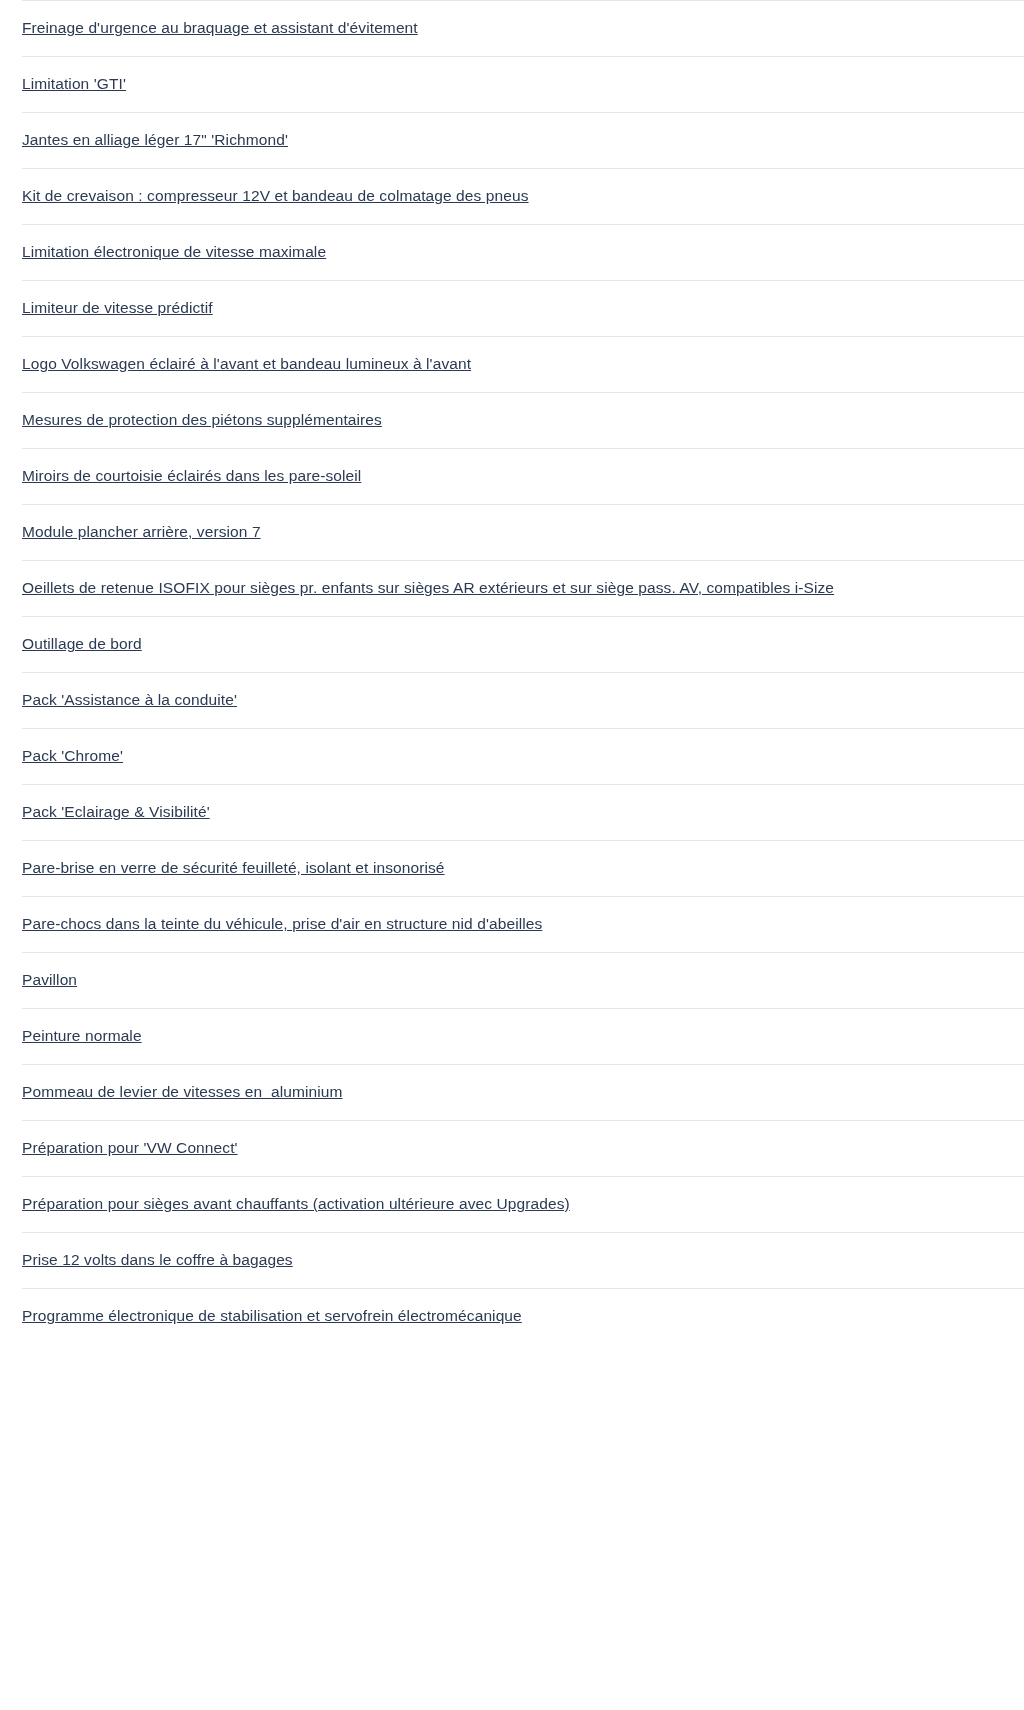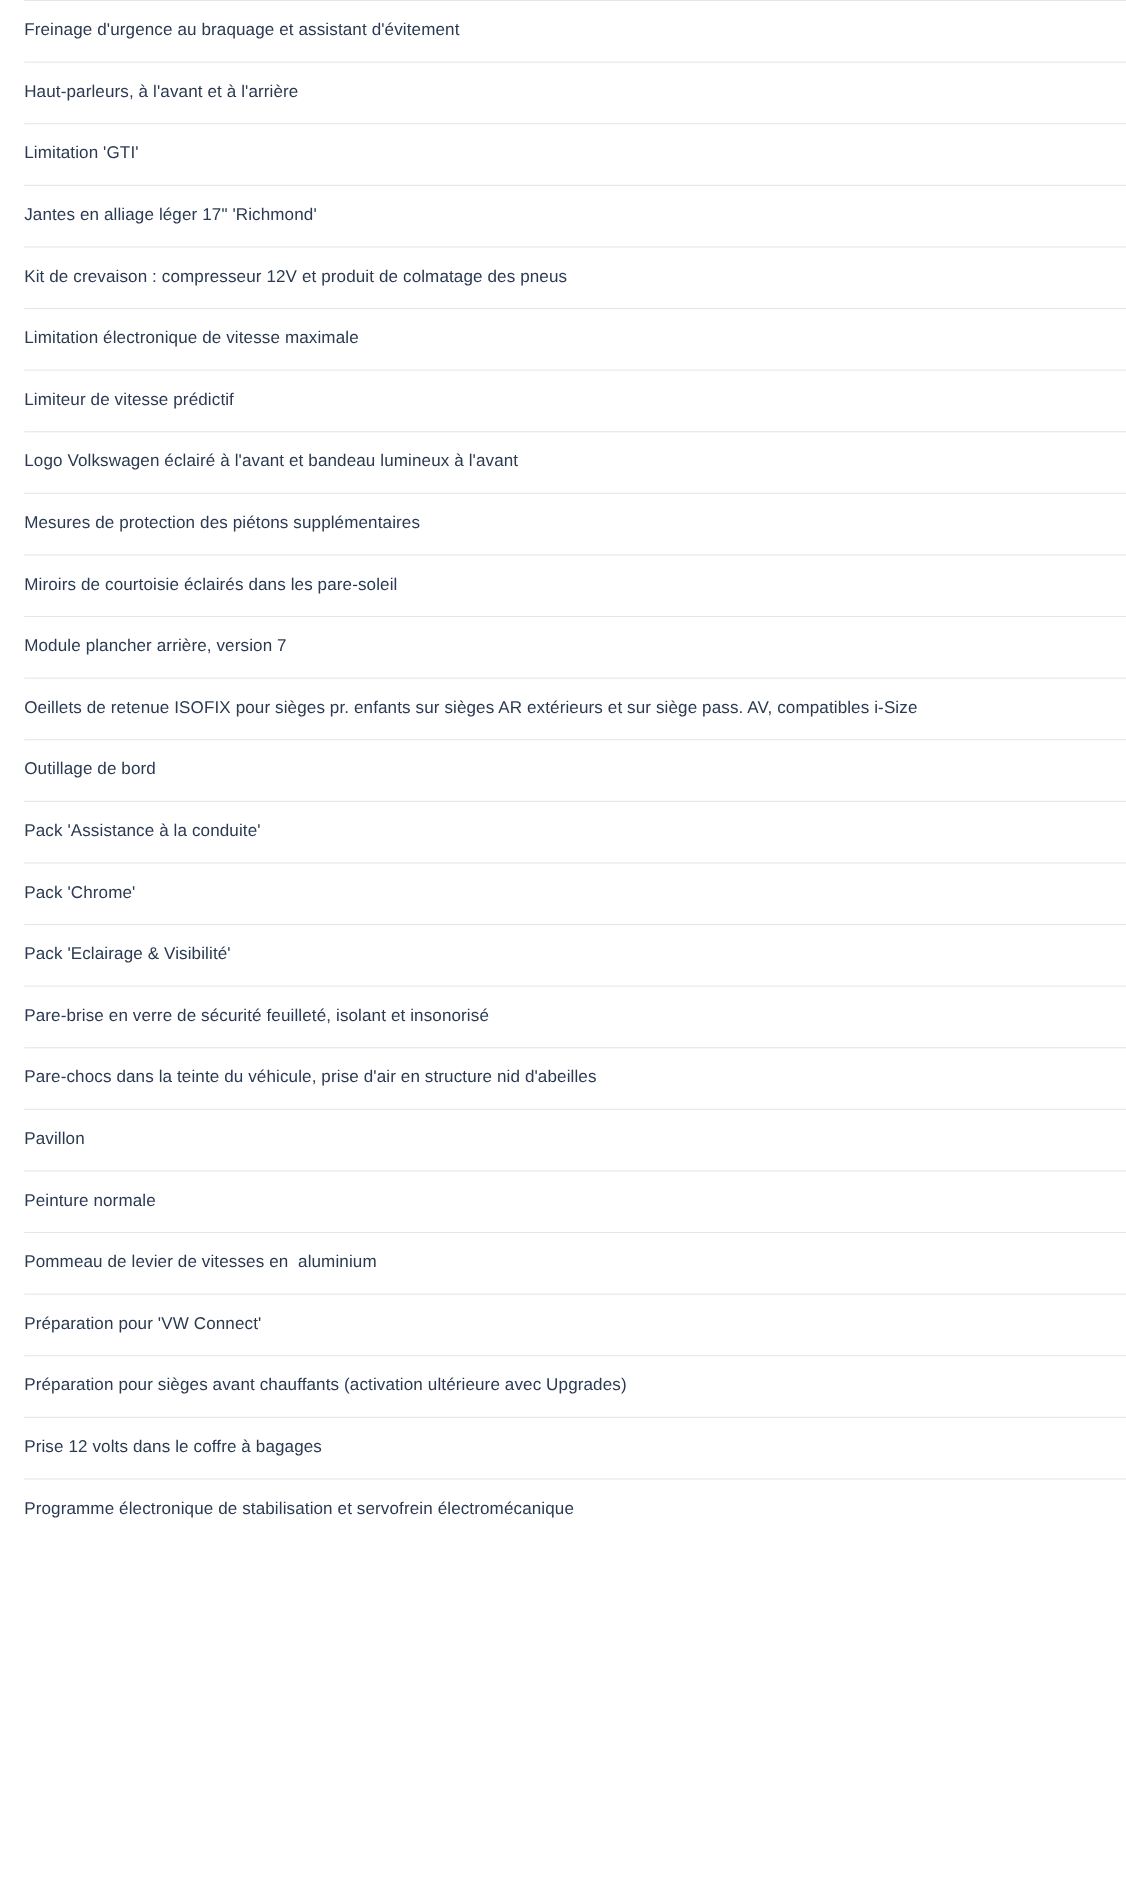--- a/index.html
+++ b/index.html
@@ -46,40 +46,38 @@
     background: #e3e7ed;
   }
 
   .equipment-label {
     font-size: 15.5px;
     line-height: 20px;
     color: #2b3a52;
     letter-spacing: 0.1px;
     white-space: pre;
     font-weight: 400;
+    text-decoration: underline;
   }
 </style>
 </head>
 <body>
 
 <ul class="equipment-list" id="equipment-list">
     <li class="equipment-row">
       <span class="equipment-label">Freinage d'urgence au braquage et assistant d'évitement</span>
     </li>
     <li class="equipment-row">
-      <span class="equipment-label">Haut-parleurs, à l'avant et à l'arrière</span>
-    </li>
-    <li class="equipment-row">
       <span class="equipment-label">Limitation 'GTI'</span>
     </li>
     <li class="equipment-row">
       <span class="equipment-label">Jantes en alliage léger 17" 'Richmond'</span>
     </li>
     <li class="equipment-row">
-      <span class="equipment-label">Kit de crevaison : compresseur 12V et produit de colmatage des pneus</span>
+      <span class="equipment-label">Kit de crevaison : compresseur 12V et bandeau de colmatage des pneus</span>
     </li>
     <li class="equipment-row">
       <span class="equipment-label">Limitation électronique de vitesse maximale</span>
     </li>
     <li class="equipment-row">
       <span class="equipment-label">Limiteur de vitesse prédictif</span>
     </li>
     <li class="equipment-row">
       <span class="equipment-label">Logo Volkswagen éclairé à l'avant et bandeau lumineux à l'avant</span>
     </li>

